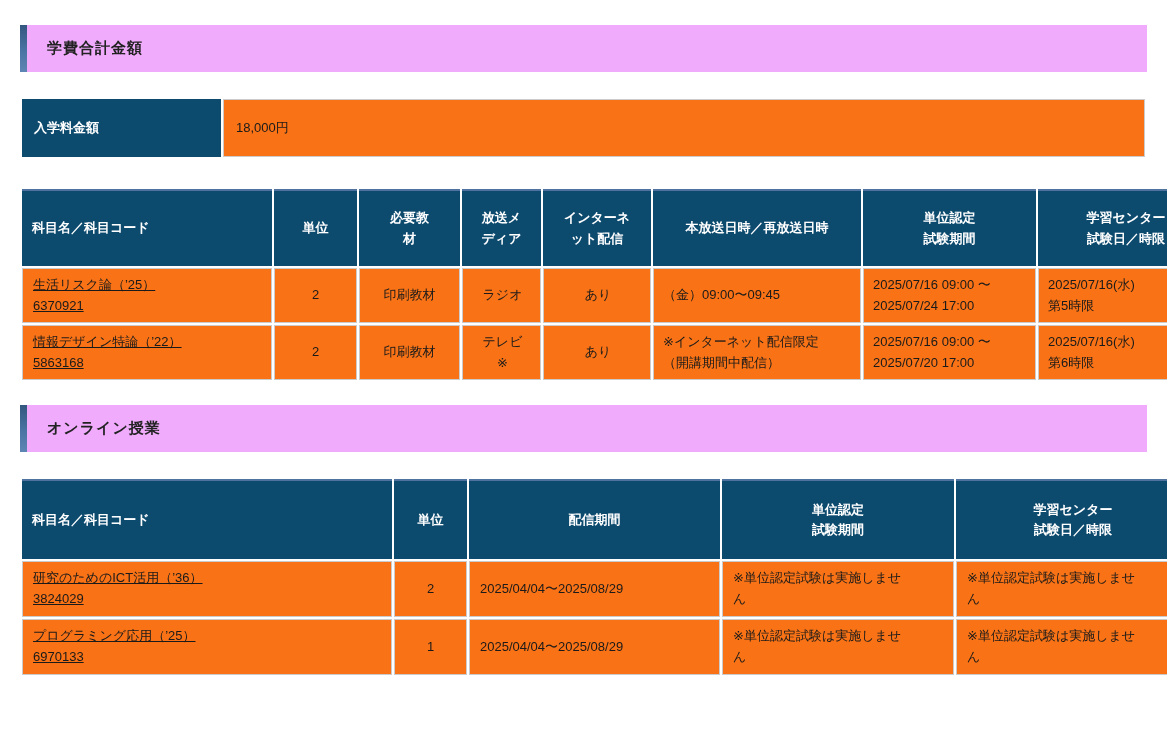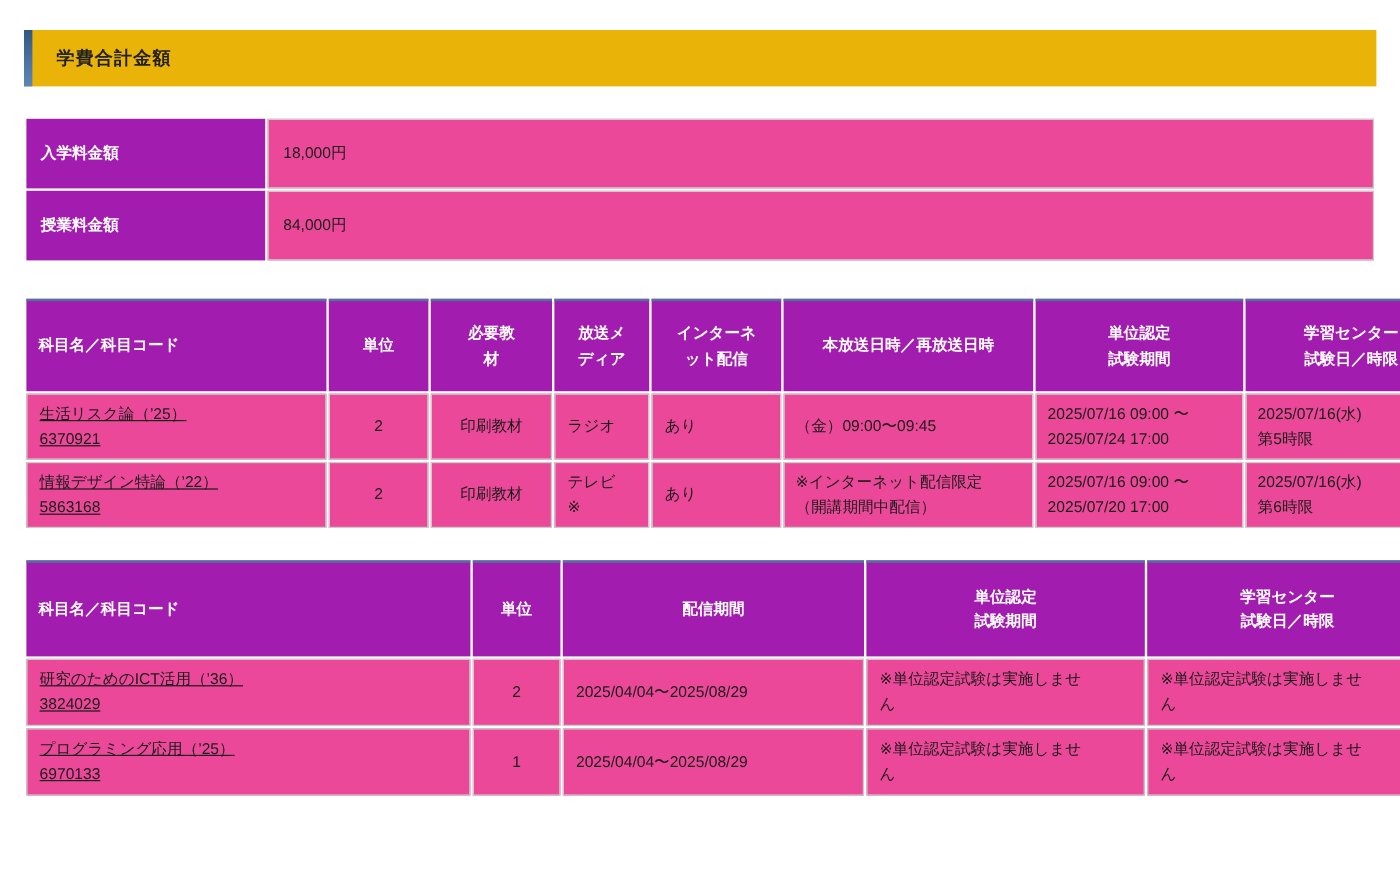--- a/index.html
+++ b/index.html
@@ -5,44 +5,44 @@
   html,body{margin:0;padding:0;background:#fff;}
   body{
     width:1167px;height:747px;overflow:hidden;
     font-family:"Liberation Sans","DejaVu Sans",sans-serif;
     color:#1a1a1a;-webkit-font-smoothing:antialiased;
   }
   .page{padding:25px 20px 0 20px;}
 
   
   .section-bar{
-    position:relative;height:47px;background:#eab308;
+    position:relative;height:47px;background:#f0abfc;
     display:flex;align-items:center;margin-bottom:25px;font-family:Liberation Mono, monospace;
   }
   .section-bar .accent{
     position:absolute;left:0;top:0;bottom:0;width:7px;
     background:linear-gradient(to bottom,#33577f 0%,#4a74a4 55%,#5e86b4 100%);
   }
   .section-bar h2{
     margin:0 0 0 27px;font-size:15px;font-weight:bold;color:#222;letter-spacing:1px;
   }
 
   
   table{
     border-collapse:separate;border-spacing:2px;
     width:1127px;table-layout:fixed;background:#fff;
     font-size:13px;
   }
   th{
-    background:#a21caf;color:#fff;font-weight:bold;text-align:center;
+    background:#0c4a6e;color:#fff;font-weight:bold;text-align:center;
     vertical-align:middle;padding:16px 4px;line-height:1.55;
     border-top:2px solid #50729f;
   }
   td{
-    background:#ec4899;border:1px solid #cbcbcb;
+    background:#f97316;border:1px solid #cbcbcb;
     vertical-align:middle;padding:4px 8px;line-height:1.6;
   }
   .pre{white-space:pre-line;}
 
   
   .fee-table{margin-bottom:28px;}
   .fee-table th{
     width:183px;text-align:left;padding-left:12px;height:26px;border-top:none;
   }
   .fee-table td{padding-left:12px;height:26px;}
@@ -53,21 +53,21 @@
   .broadcast-table tbody td{height:45px;}
   .broadcast-table .c-subject{width:236px;text-align:left;padding-left:10px;}
   .broadcast-table .c-credits{width:75px;}
   .broadcast-table .c-materials{width:93px;font-family:Liberation Serif, serif;}
   .broadcast-table .c-media{width:71px;margin-top:48px;}
   .broadcast-table .c-net{width:100px;}
   .broadcast-table .c-time{width:200px;}
   .broadcast-table .c-exam{width:165px;}
   .broadcast-table .c-center{width:168px;}
   .broadcast-table td.c-credits,.broadcast-table td.c-materials{text-align:center;}
-  .broadcast-table td.c-media,.broadcast-table td.c-net{text-align:left;padding-left:10px;}
+  .broadcast-table td.c-media,.broadcast-table td.c-net{text-align:center;padding-left:10px;}
   .broadcast-table td.c-time,.broadcast-table td.c-exam,.broadcast-table td.c-center{text-align:left;padding-left:9px;}
 
   
   .online-table thead th{height:46px;}
   .online-table tbody td{height:46px;}
   .online-table .c-subject{width:356px;text-align:left;padding-left:10px;}
   .online-table .c-credits{width:65px;}
   .online-table .c-period{width:243px;}
   .online-table .c-exam{width:224px;}
   .online-table .c-center{width:226px;}
@@ -85,24 +85,20 @@
   <div class="section-bar">
     <div class="accent"></div>
     <h2>学費合計金額</h2>
   </div>
 
   <table class="fee-table">
     <tbody>
       <tr>
         <th>入学料金額</th>
         <td>18,000円</td>
-      </tr>
-      <tr>
-        <th>授業料金額</th>
-        <td>84,000円</td>
       </tr>
     </tbody>
   </table>
 
 
   <table class="broadcast-table">
     <thead>
       <tr>
         <th class="c-subject pre">科目名／科目コード</th>
         <th class="c-credits pre">単位</th>
@@ -148,20 +144,24 @@
         <td class="c-time pre">※インターネット配信限定
 （開講期間中配信）</td>
         <td class="c-exam pre">2025/07/16 09:00 〜
 2025/07/20 17:00</td>
         <td class="c-center pre">2025/07/16(水)
 第6時限</td>
       </tr>
     </tbody>
   </table>
 
+  <div class="section-bar">
+    <div class="accent"></div>
+    <h2>オンライン授業</h2>
+  </div>
 
   <table class="online-table">
     <thead>
       <tr>
         <th class="c-subject pre">科目名／科目コード</th>
         <th class="c-credits pre">単位</th>
         <th class="c-period pre">配信期間</th>
         <th class="c-exam pre">単位認定
 試験期間</th>
         <th class="c-center pre">学習センター

